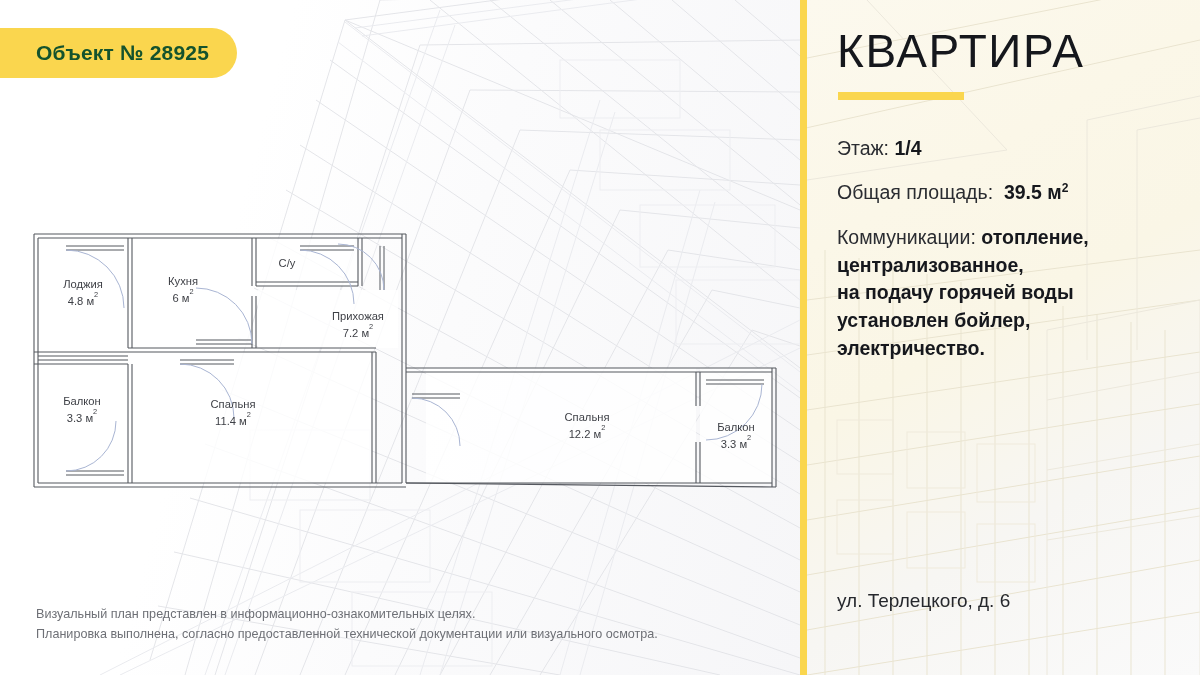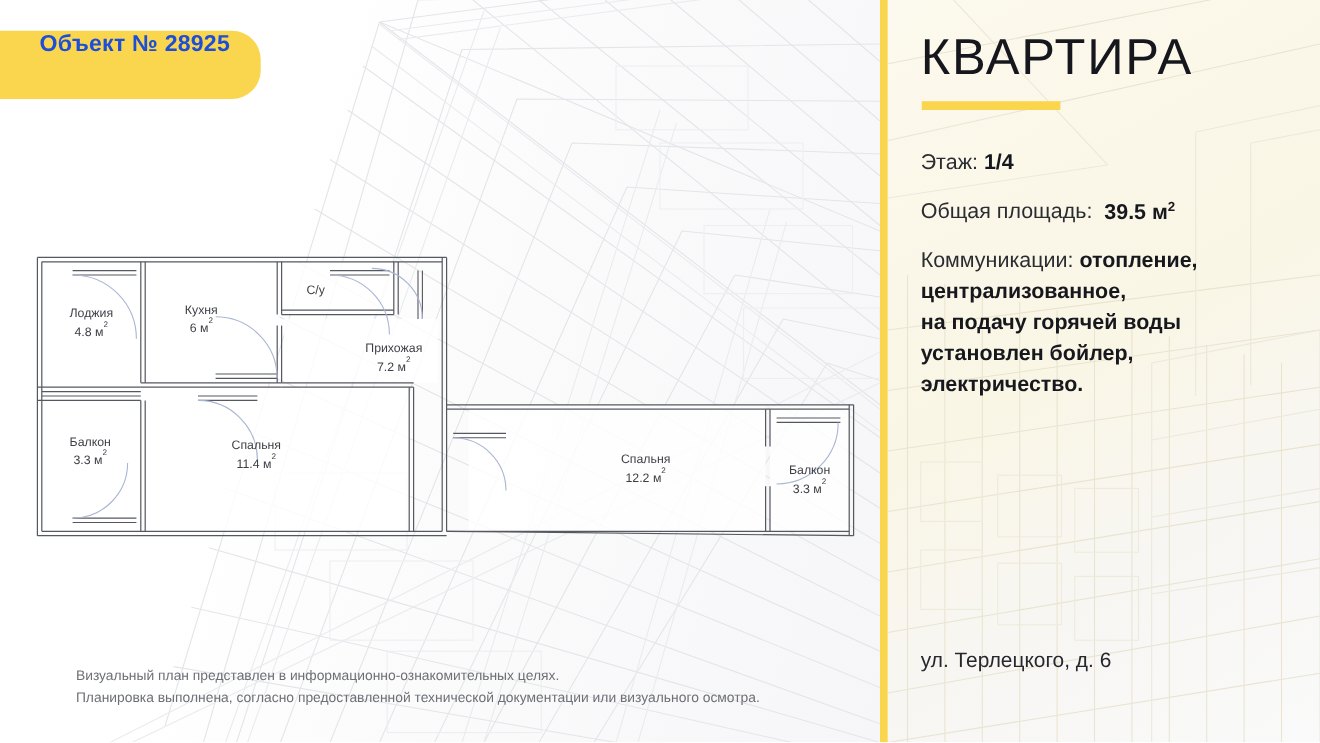--- a/index.html
+++ b/index.html
@@ -39,28 +39,28 @@
     width: 800px; height: 675px;
     pointer-events: none;
   }
 
   
   #object-badge {
     position: absolute;
     left: 0px;
     top: 28px;
     height: 50px;
-    padding: 0 28px 12px 36px;
+    padding: 0 28px 0 36px;
     display: flex;
-    align-items: flex-start;
+    align-items: center;
     background: #fad64e;
     border-radius: 0 26px 26px 0;
     font-size: 21px;
     font-weight: bold;
-    color: #1d4ed8;
+    color: #14532d;
     letter-spacing: 0.2px;
     white-space: nowrap;
     z-index: 6;
   }
 
   
   #floorplan-wrap {
     position: absolute;
     left: 28px;
     top: 228px;
@@ -91,21 +91,21 @@
   #plan-disclaimer {
     position: absolute;
     left: 36px;
     top: 605px;
     width: 730px;
     font-size: 12.6px;
     line-height: 1.55;
     color: #6e7076;
     z-index: 5;
   }
-  #plan-disclaimer div { white-space: nowrap; margin-left: 33px; }
+  #plan-disclaimer div { white-space: nowrap; }
 
   
   #panel-divider {
     position: absolute;
     left: 800px;
     top: 0;
     width: 7px;
     height: 675px;
     background: #fad64e;
     z-index: 8;

